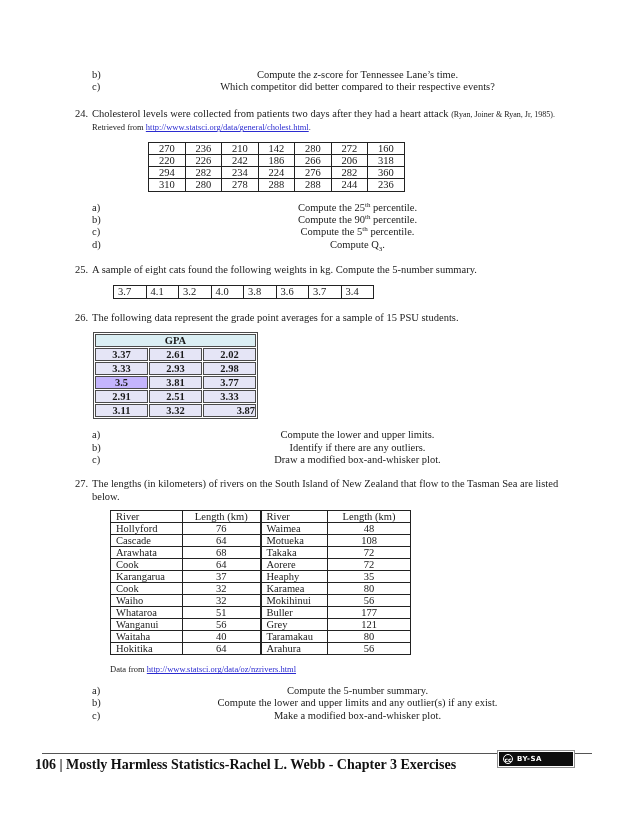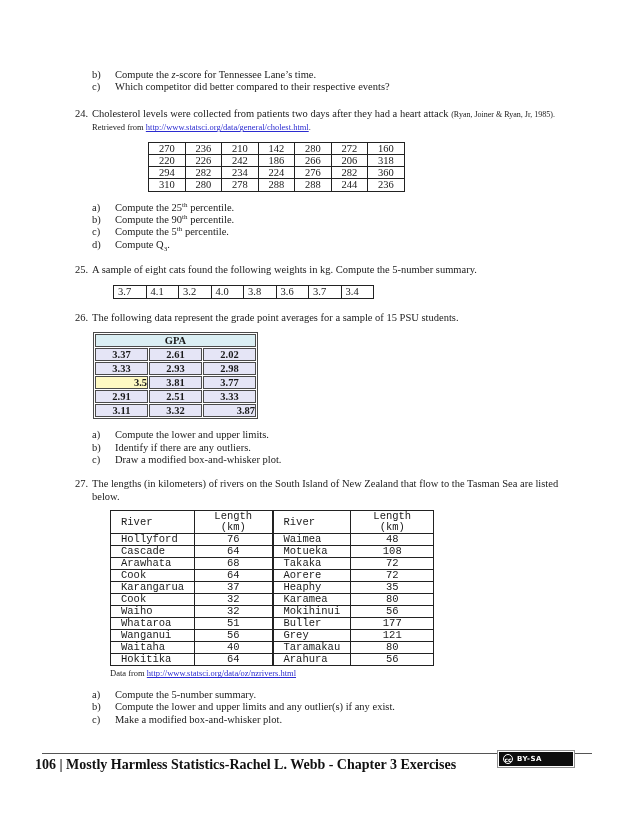--- a/index.html
+++ b/index.html
@@ -18,21 +18,21 @@
     font-size:10.5px; line-height:12.5px;
   }
   .nowrap { white-space:nowrap; }
   
   .qrow { display:flex; }
   .qnum { width:17px; flex:0 0 17px; }
   .qtext { flex:1; }
   
   .sub { display:flex; margin-left:17px; line-height:12.4px; }
   .sub .letter { width:23px; flex:0 0 23px; }
-  .sub .txt { flex:1; white-space:nowrap; }
+  .sub .txt { flex:1; white-space:nowrap;text-align:center; }
   .small { font-size:8px; }
   .smaller { font-size:8.5px; }
   a.link { color:#2b2bd0; text-decoration:underline; }
   em.vz { font-style:italic; }
   sup { font-size:7px; vertical-align:super; line-height:0; }
   sub.qsub { font-size:7px; vertical-align:sub; line-height:0; }
 
   table { border-collapse:collapse; font-size:10.5px; color:#1a1a1a; }
   
   .chol-table { margin:8px 0 0 73px; border:1.5px solid #222; }
@@ -53,28 +53,28 @@
     border:1px solid #4a4a4a;
   }
   .gpa-table td {
     border:1px solid #4a4a4a; width:53px; height:11.3px;
     text-align:center; line-height:11px; padding:0;font-weight:bold;
   }
   .gpa-table .gpa-head td { font-weight:bold; }
   
   .rivers-table { margin:7px 0 0 35px; border:1.5px solid #222; }
   .rivers-table td {
-    border:1px solid #222; height:11.9px; line-height:11px; padding:0 10px;font-family:Liberation Mono, monospace;
+    border:1px solid #222; height:11.9px; line-height:11px; padding:0 5px;
   }
   .rivers-table td:nth-child(1) { width:72px; text-align:left; }
   .rivers-table td:nth-child(2) { width:78px; text-align:center; }
   .rivers-table td:nth-child(3) { width:67px; text-align:left; border-left:2px solid #222; }
   .rivers-table td:nth-child(4) { width:83px; text-align:center; }
 
-  .data-src { margin-left:35px; margin-top:1px; } .mt9 { margin-top:9px; } .mt10 { margin-top:10px; }
+  .data-src { margin-left:35px; margin-top:8px; } .mt9 { margin-top:9px; } .mt10 { margin-top:10px; }
   .mt12 { margin-top:12px; } .mt13 { margin-top:13px; } .mt14 { margin-top:14px; }
 
   
   .footer-rule {
     position:absolute; left:42px; top:753px; width:550px; height:0;
     border-top:1px solid #555;
   }
   .footer-text {
     position:absolute; left:35px; top:757px;
     font-size:14px; font-weight:bold; color:#111;
@@ -218,21 +218,21 @@
             <td style="background: rgb(229, 229, 246);">3.37</td>
             <td style="background: rgb(229, 229, 246);">2.61</td>
             <td style="background: rgb(229, 229, 246);">2.02</td>
           </tr>
           <tr>
             <td style="background: rgb(229, 229, 246);">3.33</td>
             <td style="background: rgb(229, 229, 246);">2.93</td>
             <td style="background: rgb(229, 229, 246);">2.98</td>
           </tr>
           <tr>
-            <td style="background: #fef9c3; text-align: right;">3.5</td>
+            <td style="background: #c4b5fd;">3.5</td>
             <td style="background: rgb(229, 229, 246);">3.81</td>
             <td style="background: rgb(229, 229, 246);">3.77</td>
           </tr>
           <tr>
             <td style="background: rgb(229, 229, 246);">2.91</td>
             <td style="background: rgb(229, 229, 246);">2.51</td>
             <td style="background: rgb(229, 229, 246);">3.33</td>
           </tr>
           <tr>
             <td style="background: rgb(229, 229, 246);">3.11</td>

